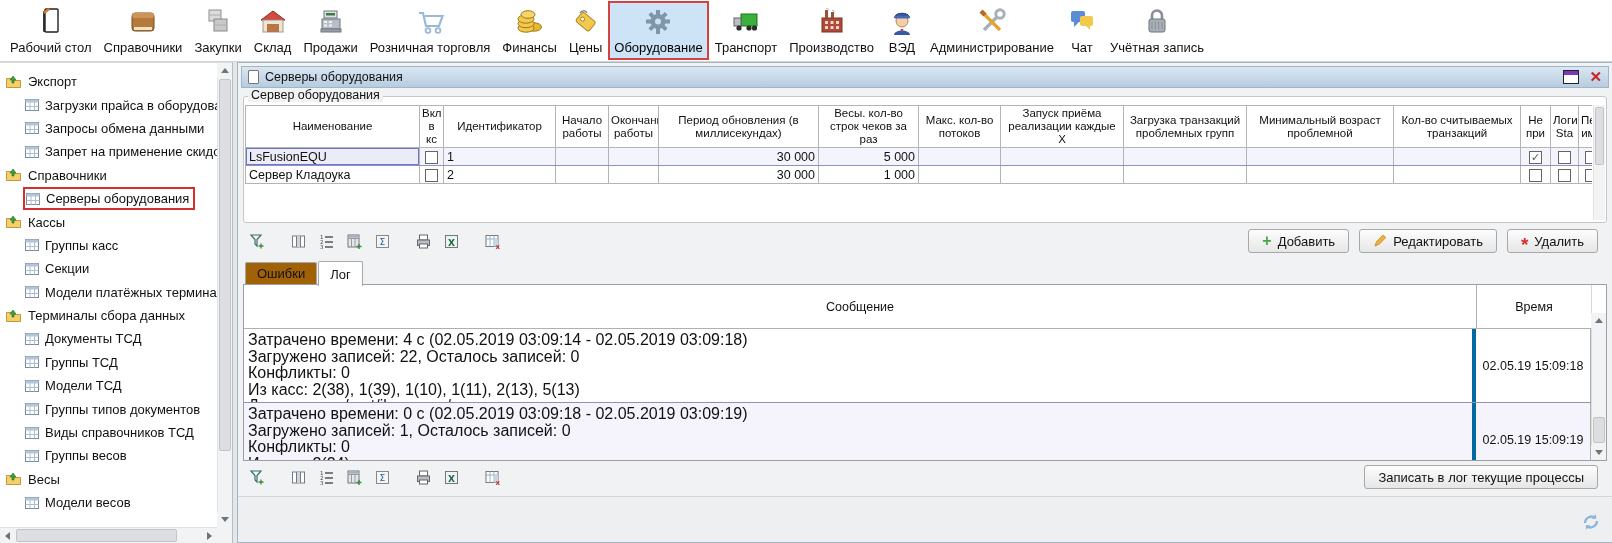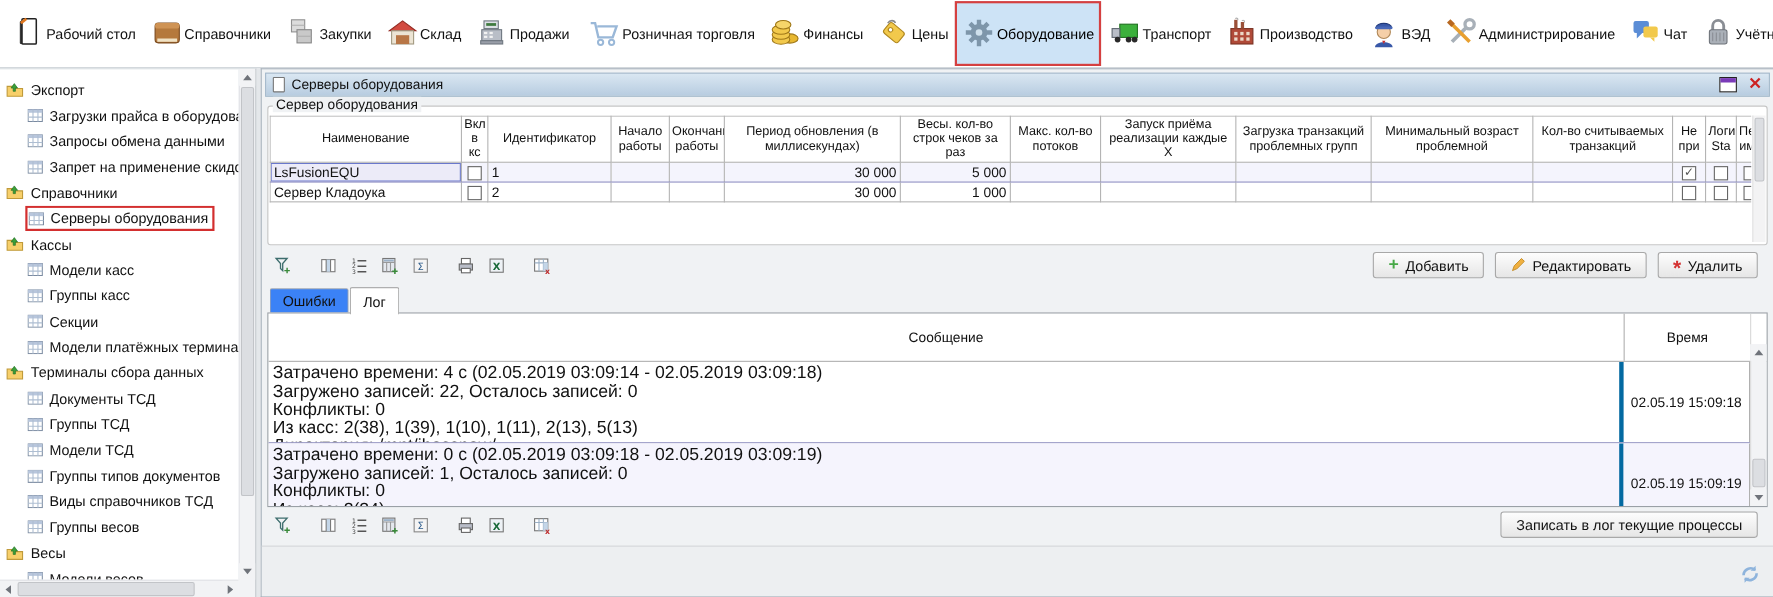--- a/index.html
+++ b/index.html
@@ -2,21 +2,21 @@
 <html><head>
 <meta charset="utf-8">
 <style>
   *{box-sizing:border-box;margin:0;padding:0}
   html,body{width:1612px;height:543px;overflow:hidden}
   body{font-family:"Liberation Sans",sans-serif;background:#e4e7ea;position:relative;color:#111}
   svg{display:block}
 
   
   .topbar{position:absolute;left:0;top:0;width:1612px;height:62px;background:#fff;border-bottom:1px solid #cfd4d9;display:flex;align-items:stretch;padding:1px 0 1px 4px}
-  .tb-item{display:flex;flex-direction:row;align-items:center;padding:2px 4px 3px;border:2px solid transparent;cursor:default}
+  .tb-item{display:flex;flex-direction:column;align-items:center;padding:2px 4px 3px;border:2px solid transparent;cursor:default}
   .tb-item .tb-ic{height:36px;display:flex;align-items:center}
   .tb-item .tb-lb{font-size:13px;white-space:nowrap;margin-top:1px}
   .tb-item.sel{background:#cde3f6;border:2px solid #d54040}
   .tb-item.sel .tb-lb{color:#000000}
 
   
   .sidebar{position:absolute;left:0;top:62px;width:233px;height:481px;background:#fff;border-right:1px solid #b6bcc2;border-top:1px solid #d8dce0}
   .tree{position:absolute;left:0;top:0;right:15px;bottom:16px;overflow:hidden;padding-top:7px}
   .trow{height:23.4px;display:flex;align-items:center;white-space:nowrap;overflow:hidden;font-size:13px}
   .trow.group{padding-left:5px}
@@ -68,21 +68,21 @@
   .gt-2{top:399px}
   .tbtn{width:21px;height:21px;display:flex;align-items:center;justify-content:center}
   .gap{width:6px}
   .btn{height:24px;padding:0 13px;display:inline-flex;align-items:center;gap:6px;background:linear-gradient(#fdfdfd,#e6e6e6);border:1px solid #a8a8a8;border-radius:3px;font-size:13px;white-space:nowrap}
   .btn-row{margin-left:auto;display:flex;gap:10px;margin-right:9px}
   .plus{color:#46a846;font-weight:bold;font-size:16px;line-height:10px}
   .del-star{color:#d43030;font-weight:bold;font-size:19px;line-height:6px;position:relative;top:4px}
 
   
   .tabs{position:absolute;left:5px;top:196px;height:26px;display:flex;align-items:flex-end;padding-left:2px}
-  .tab{padding:3px 11px 4px;font-size:13px;background:#3b82f6;border:1px solid #a8a8a8;border-bottom:none;border-radius:2px 2px 0 0;margin-right:1px;position:relative}
+  .tab{padding:3px 11px 4px;font-size:13px;background:#a16207;border:1px solid #a8a8a8;border-bottom:none;border-radius:2px 2px 0 0;margin-right:1px;position:relative}
   .tab.active{background:#fff;padding-top:5px;z-index:3;margin-bottom:-1px}
 
   
   .logbox{position:absolute;left:5px;right:5px;top:221px;height:177px;background:#fff;border:1px solid #9aa0a6;overflow:hidden}
   .log-head{height:44px;display:flex;border-bottom:1px solid #b0b0b0;font-size:12.5px}
   .lh-msg{flex:1;display:flex;align-items:center;justify-content:center;border-right:1px solid #b0b0b0}
   .lh-time{width:115px;display:flex;align-items:center;justify-content:center;border-right:1px solid #d8d8d8}
   .lh-corner{width:14px}
   .log-row{display:flex;height:74px;overflow:hidden;margin-right:15px}
   .lr-msg{flex:1;padding:3px 16px 0 4px;font-size:16px;line-height:16.5px;border-right:4px solid #0369a1;overflow:hidden;white-space:nowrap}
@@ -369,30 +369,20 @@
     <div class="trow group">
         <span class="tico">
           <svg width="17" height="14" viewBox="0 0 17 14">
             <path d="M1.5 3.5h5l1.5 2h7.5v7h-14z" fill="#f7cf6a" stroke="#c09a3a"></path>
             <path d="M5 5l3-4 3 4H9v3H7V5z" fill="#3aa03a" stroke="#237023" stroke-width=".6"></path>
           </svg>
         </span>
         <span>Кассы</span>
       </div>
 
-    <div class="trow leaf">
-        <span class="tico">
-          <svg width="14" height="12" viewBox="0 0 14 12">
-            <rect x=".5" y=".5" width="13" height="11" fill="#fff" stroke="#7a8aa0"></rect>
-            <rect x=".5" y=".5" width="13" height="3" fill="#b8c6dc"></rect>
-            <path d="M5 .5v11M9.5 .5v11M.5 7.5h13" stroke="#aebed2"></path>
-          </svg>
-        </span>
-        <span>Модели касс</span>
-      </div>
 
     <div class="trow leaf">
         <span class="tico">
           <svg width="14" height="12" viewBox="0 0 14 12">
             <rect x=".5" y=".5" width="13" height="11" fill="#fff" stroke="#7a8aa0"></rect>
             <rect x=".5" y=".5" width="13" height="3" fill="#b8c6dc"></rect>
             <path d="M5 .5v11M9.5 .5v11M.5 7.5h13" stroke="#aebed2"></path>
           </svg>
         </span>
         <span>Группы касс</span>

